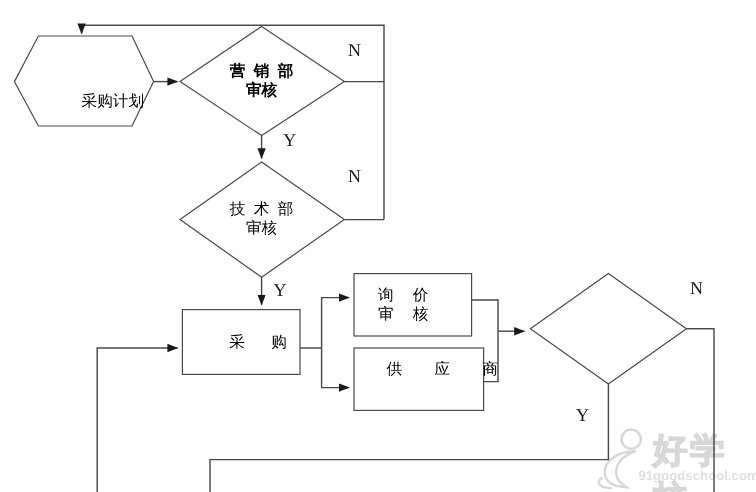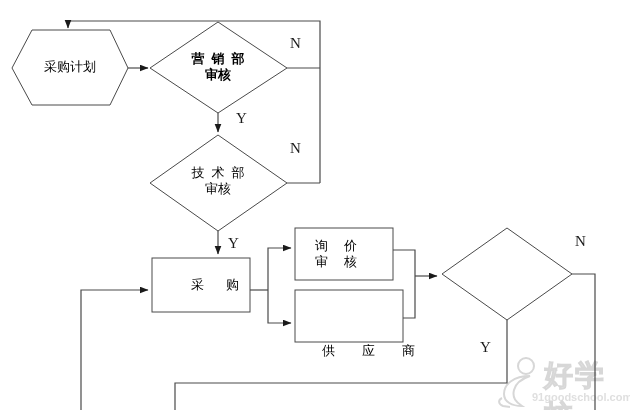--- a/index.html
+++ b/index.html
@@ -24,21 +24,21 @@
   .edge-label{
     position:absolute;
     z-index:3;
     color:#1a1a1a;
     font-size:15px;
     font-family:"Liberation Serif","DejaVu Serif",serif;
   }
   .sp-sm{letter-spacing:7px;text-indent:7px;}
   .sp-md{letter-spacing:16px;text-indent:16px;}
   .sp-lg{letter-spacing:22px;text-indent:22px;}
-  .sp-xl{letter-spacing:27px;text-indent:27px;margin-top:43px;}
+  .sp-xl{letter-spacing:27px;text-indent:27px;}
   
   #watermark{
     position:absolute;
     left:488px;top:348px;
     width:142px;height:62px;
     z-index:1;
   }
   .wm-logo-text{
     position:absolute;left:56px;top:8px;
     font-size:29px;font-weight:bold;
@@ -113,30 +113,30 @@
       <polygon points="12,68 32,30 110,30 128,68 110,105 32,105"></polygon>
       <polygon points="218,22 287,68 218,113 150,68"></polygon>
       <polygon points="218,135 287,183 218,231 150,183"></polygon>
       <rect x="152" y="258" width="98" height="54"></rect>
       <rect x="295" y="228" width="98" height="52"></rect>
       <rect x="295" y="290" width="108" height="52"></rect>
       <polygon points="507,228 572,274 507,320 442,274"></polygon>
     </g>
   </svg>
 
-  <div class="node-label" style="left:20px;top:59px;width:100px;">
+  <div class="node-label" style="left:20px;top:76px;width:100px;text-align:right;">
     <div>采购计划</div>
   </div>
 
   <div class="node-label" style="left:153px;top:51px;width:130px;font-weight:bold;">
     <div class="sp-sm">营销部</div>
     <div>审核</div>
   </div>
 
-  <div class="node-label" style="left:153px;top:166px;width:130px;font-family:Liberation Mono, monospace;">
+  <div class="node-label" style="left:153px;top:166px;width:130px;">
     <div class="sp-sm">技术部</div>
     <div>审核</div>
   </div>
 
   <div class="node-label" style="left:169px;top:277px;width:74px;">
     <div class="sp-lg">采购</div>
   </div>
 
   <div class="node-label" style="left:295px;top:238px;width:82px;">
     <div class="sp-md">询价</div>

